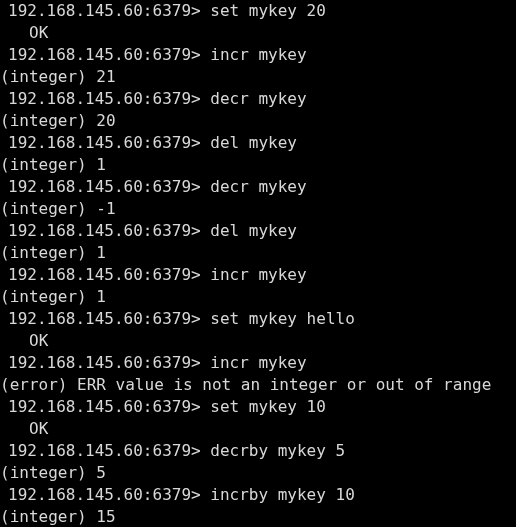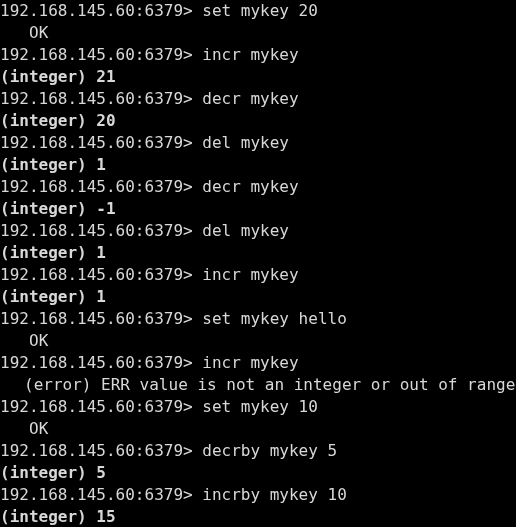--- a/index.html
+++ b/index.html
@@ -39,23 +39,23 @@
     display: block;
     height: 22px;
     line-height: 22px;
     white-space: pre;
     color: #d8d8d8;
     font-family: "DejaVu Sans Mono", "Liberation Mono", monospace;
     font-size: 16px;
     margin: 0;
     padding: 0;
   }
-  .line.prompt-line { color: #d8d8d8; }
-  .line.reply-line  { color: #d8d8d8; font-weight: bold; }
-  .line.error-line  { color: #d8d8d8; margin-left: 24px; }
+  .line.prompt-line { color: #d8d8d8; margin-left: 8px; }
+  .line.reply-line  { color: #d8d8d8; }
+  .line.error-line  { color: #d8d8d8; }
   .line.status-line { color: #d8d8d8; margin-left: 29px; }
 </style>
 </head>
 <body>
 
 <div id="terminal">
   <div id="screen"><div class="line prompt-line">192.168.145.60:6379&gt; set mykey 20</div><div class="line status-line">OK</div><div class="line prompt-line">192.168.145.60:6379&gt; incr mykey</div><div class="line reply-line">(integer) 21</div><div class="line prompt-line">192.168.145.60:6379&gt; decr mykey</div><div class="line reply-line">(integer) 20</div><div class="line prompt-line">192.168.145.60:6379&gt; del mykey</div><div class="line reply-line">(integer) 1</div><div class="line prompt-line">192.168.145.60:6379&gt; decr mykey</div><div class="line reply-line">(integer) -1</div><div class="line prompt-line">192.168.145.60:6379&gt; del mykey</div><div class="line reply-line">(integer) 1</div><div class="line prompt-line">192.168.145.60:6379&gt; incr mykey</div><div class="line reply-line">(integer) 1</div><div class="line prompt-line">192.168.145.60:6379&gt; set mykey hello</div><div class="line status-line">OK</div><div class="line prompt-line">192.168.145.60:6379&gt; incr mykey</div><div class="line error-line">(error) ERR value is not an integer or out of range</div><div class="line prompt-line">192.168.145.60:6379&gt; set mykey 10</div><div class="line status-line">OK</div><div class="line prompt-line">192.168.145.60:6379&gt; decrby mykey 5</div><div class="line reply-line">(integer) 5</div><div class="line prompt-line">192.168.145.60:6379&gt; incrby mykey 10</div><div class="line reply-line">(integer) 15</div></div>
 </div>
 
 </body></html>

